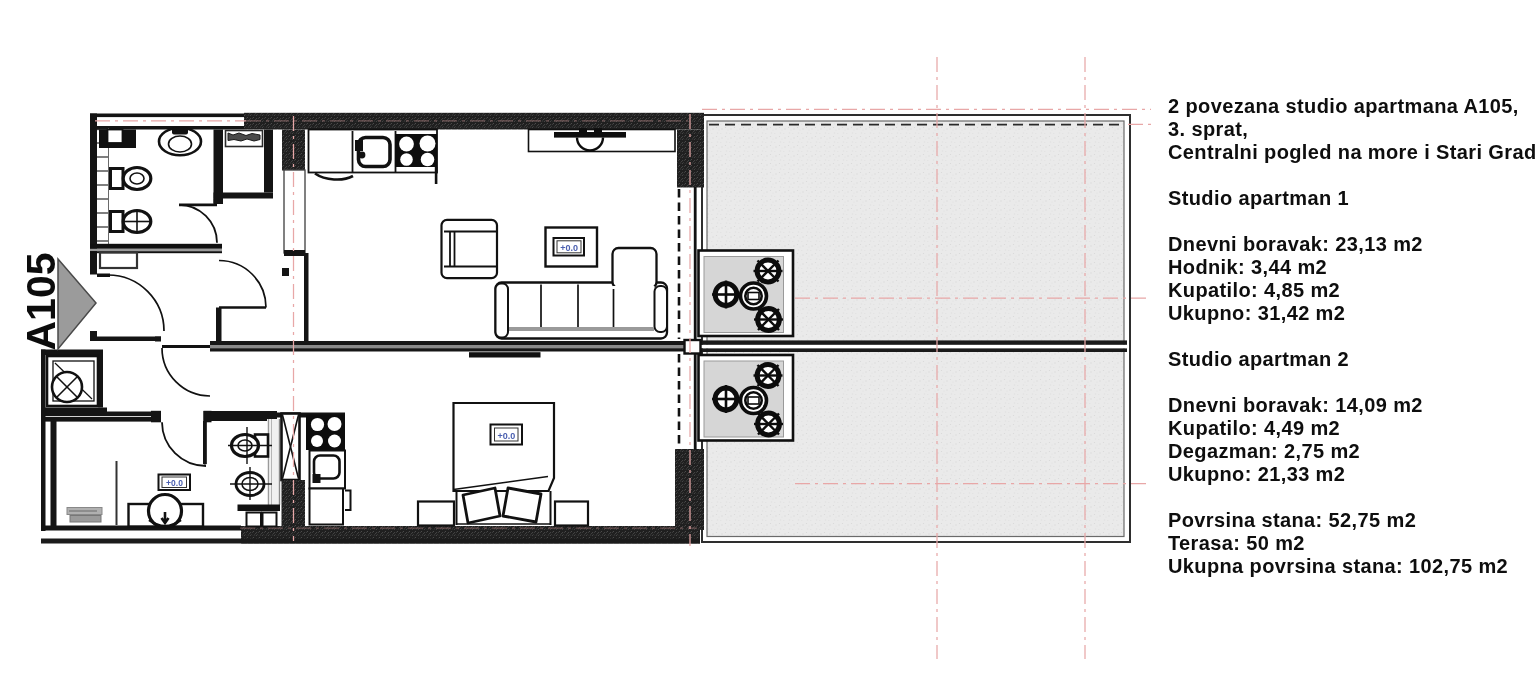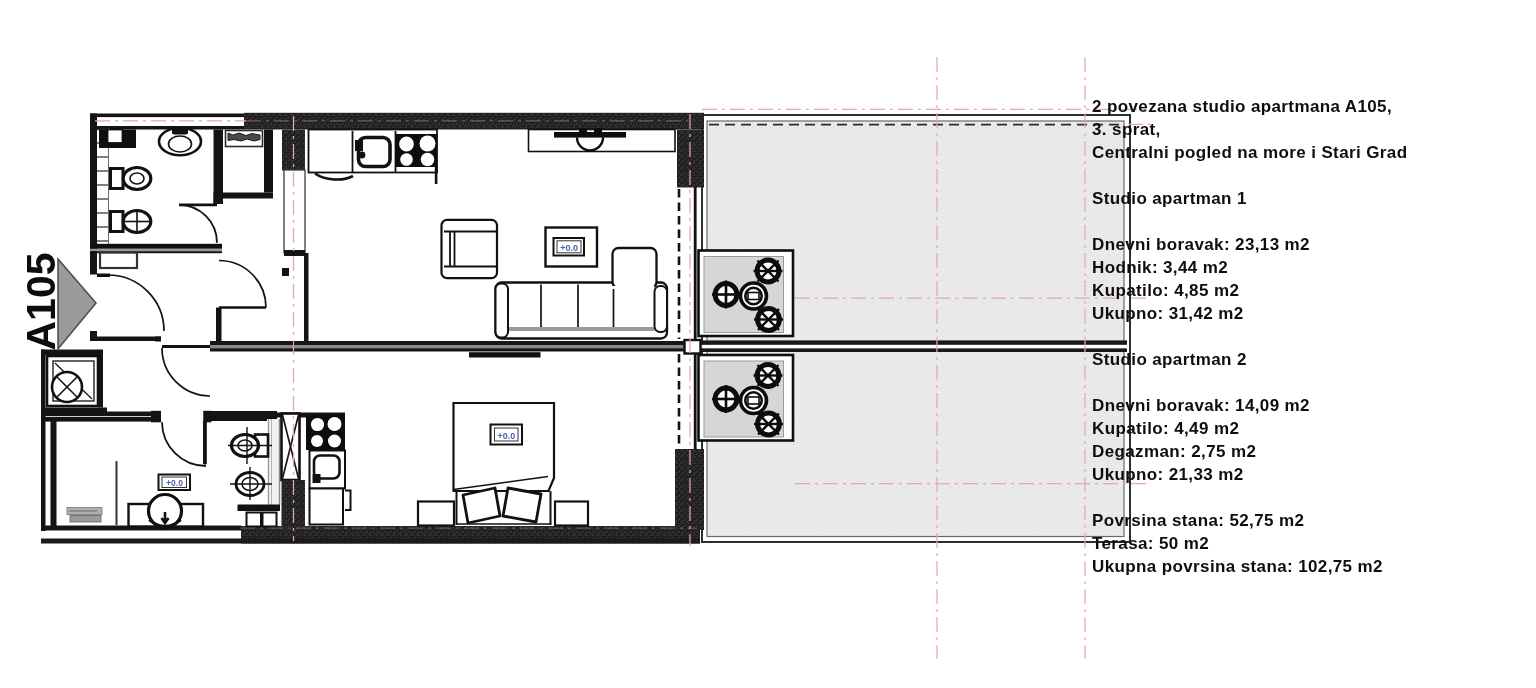--- a/index.html
+++ b/index.html
@@ -1,17 +1,17 @@
 <!DOCTYPE html>
 <html><head>
 <meta charset="utf-8">
 <style>
   html,body { margin:0; padding:0; background:#ffffff; width:1536px; height:688px; overflow:hidden; }
   .page { position:relative; width:1536px; height:688px; font-family:"Liberation Sans", sans-serif; }
-  .info { position:absolute; left:1092px; top:95.2px; font-size:17px; line-height:23px;
+  .info { position:absolute; left:1168px; top:95.2px; font-size:20px; line-height:23px;
           font-weight:bold; color:#0e0e0e; white-space:pre; letter-spacing:0.38px; }
 </style>
 </head>
 <body>
 <div class="page">
 <svg width="1536" height="688" viewBox="0 0 1536 688" font-family="Liberation Sans, sans-serif" shape-rendering="geometricPrecision">
 <defs>
 <pattern id="hw" width="6" height="6" patternUnits="userSpaceOnUse">
   <rect width="6" height="6" fill="#1f1f1f"></rect>
   <path d="M0.4 4.6 l1.5 -1.6 M3.4 5.8 l1.5 -1.6 M4.2 1.8 l1.2 -1.3" stroke="#555555" stroke-width="0.9" fill="none"></path>

